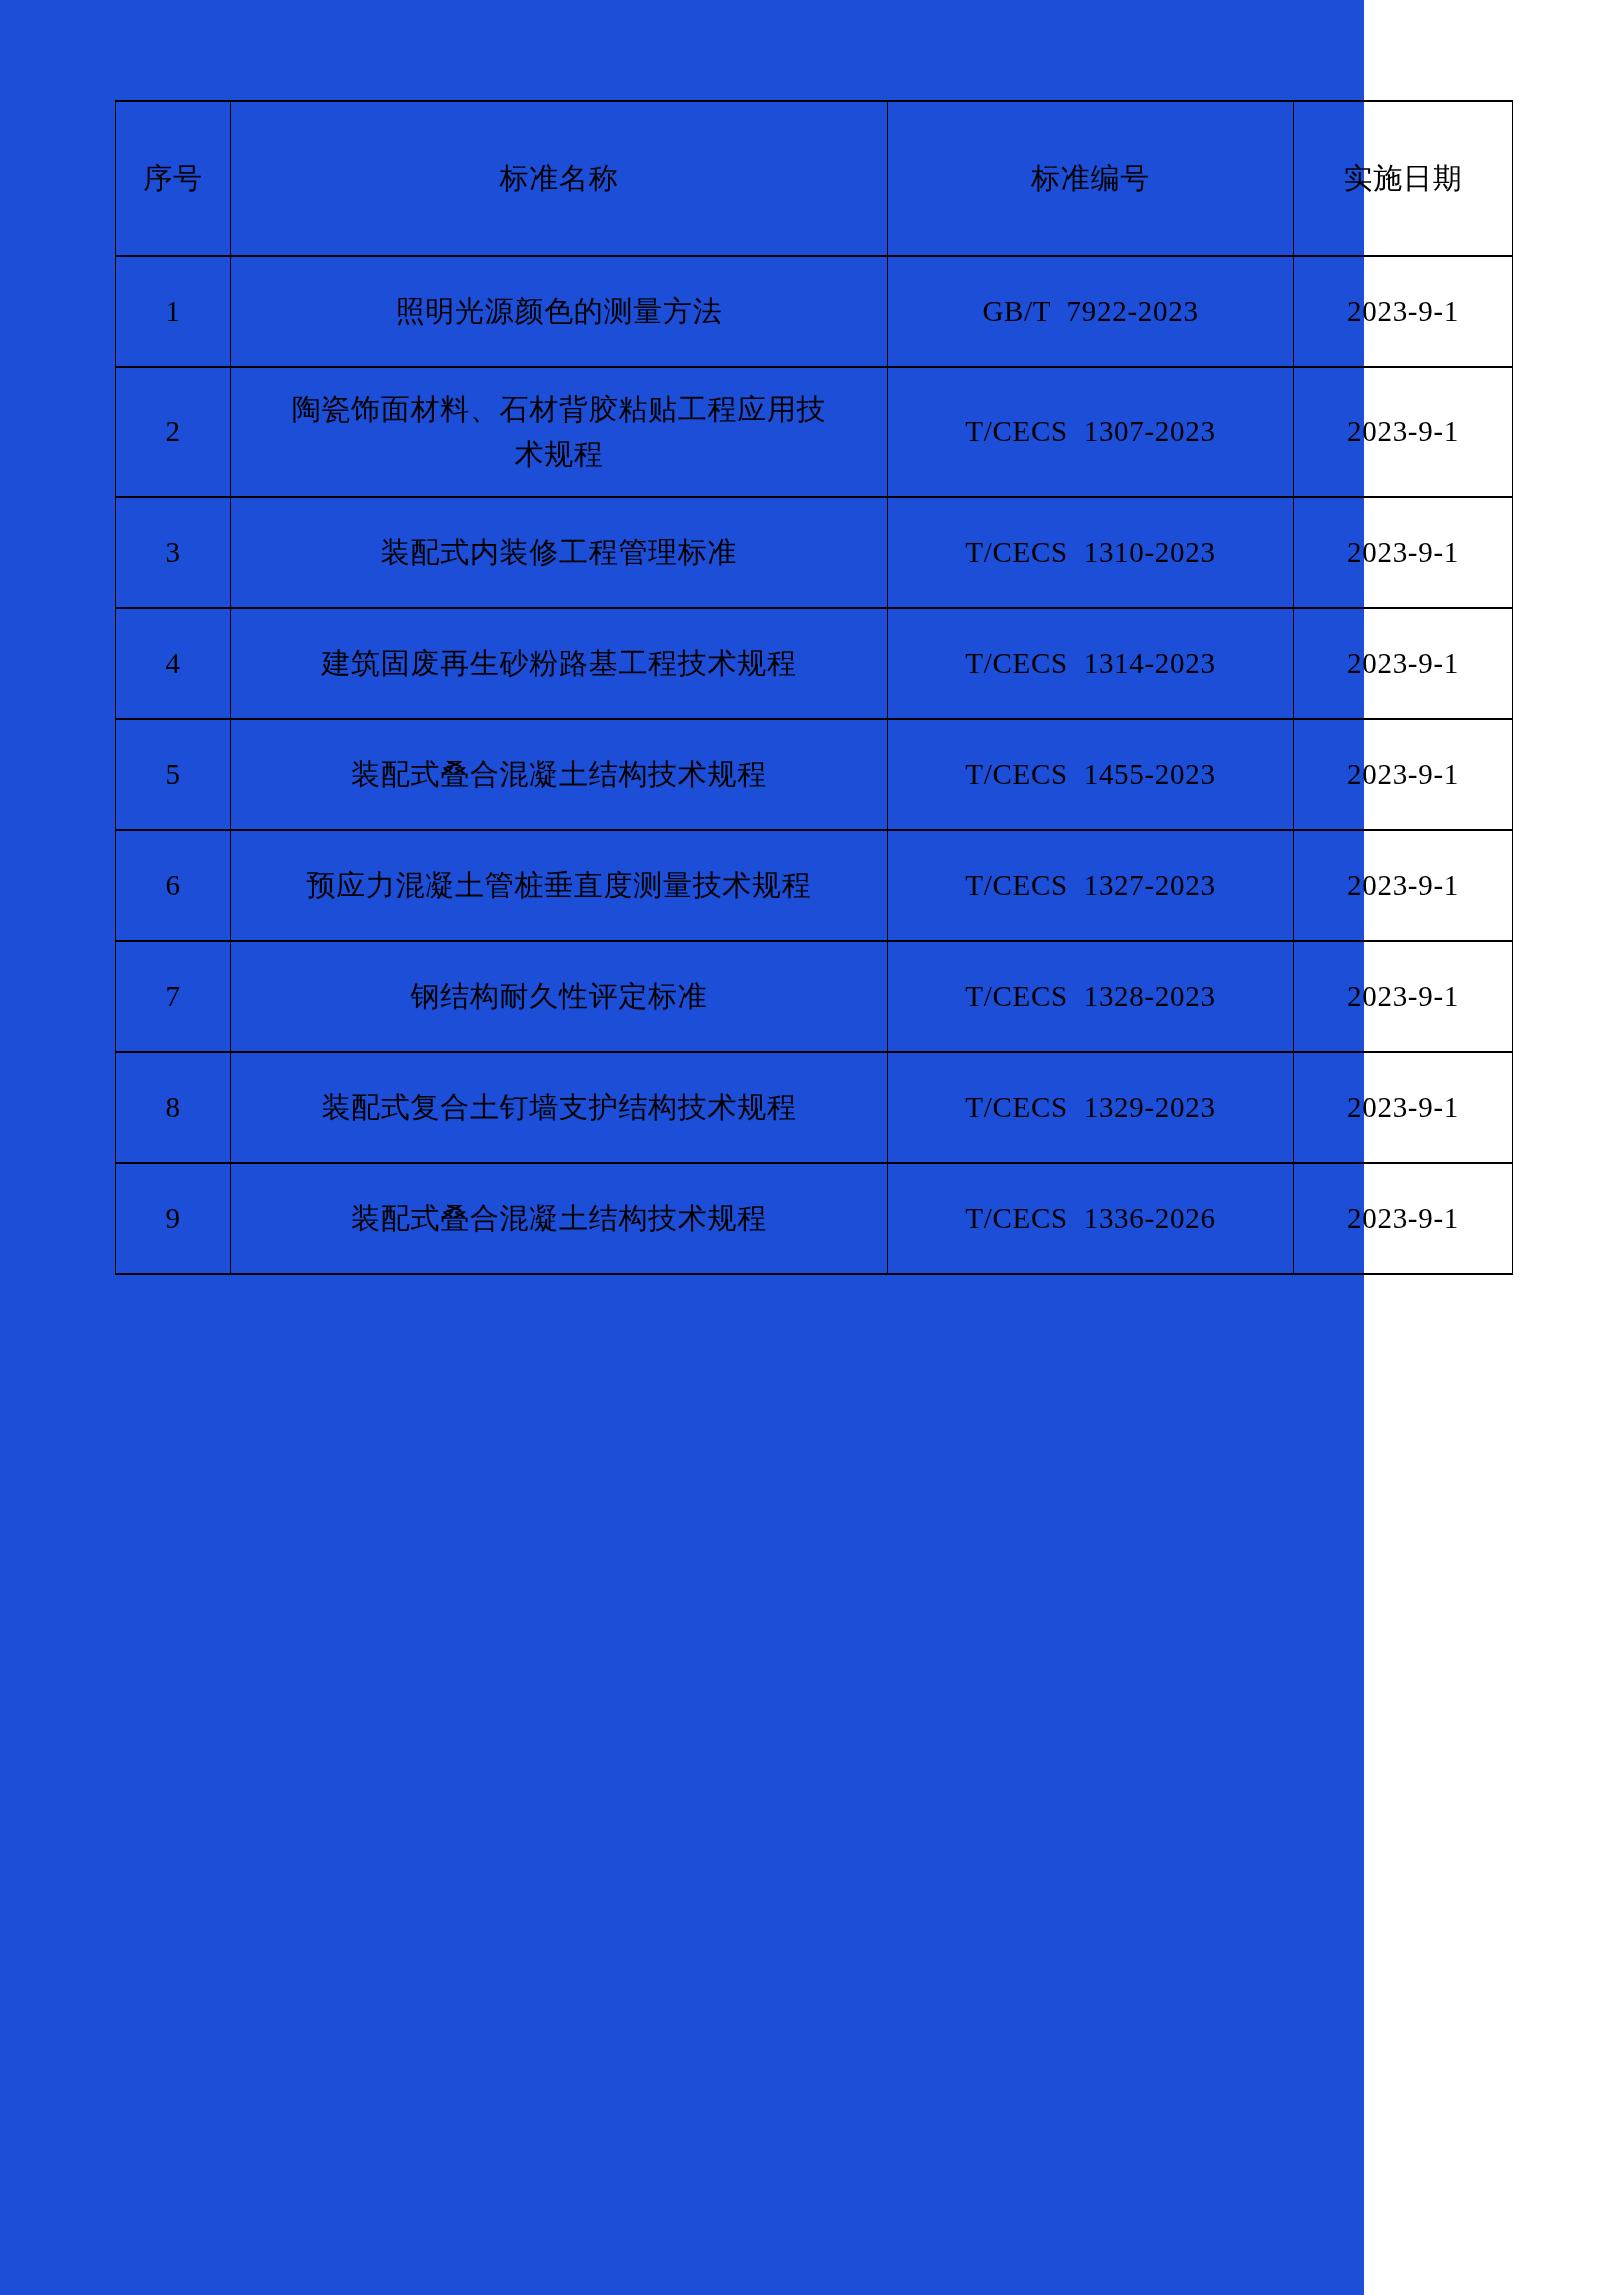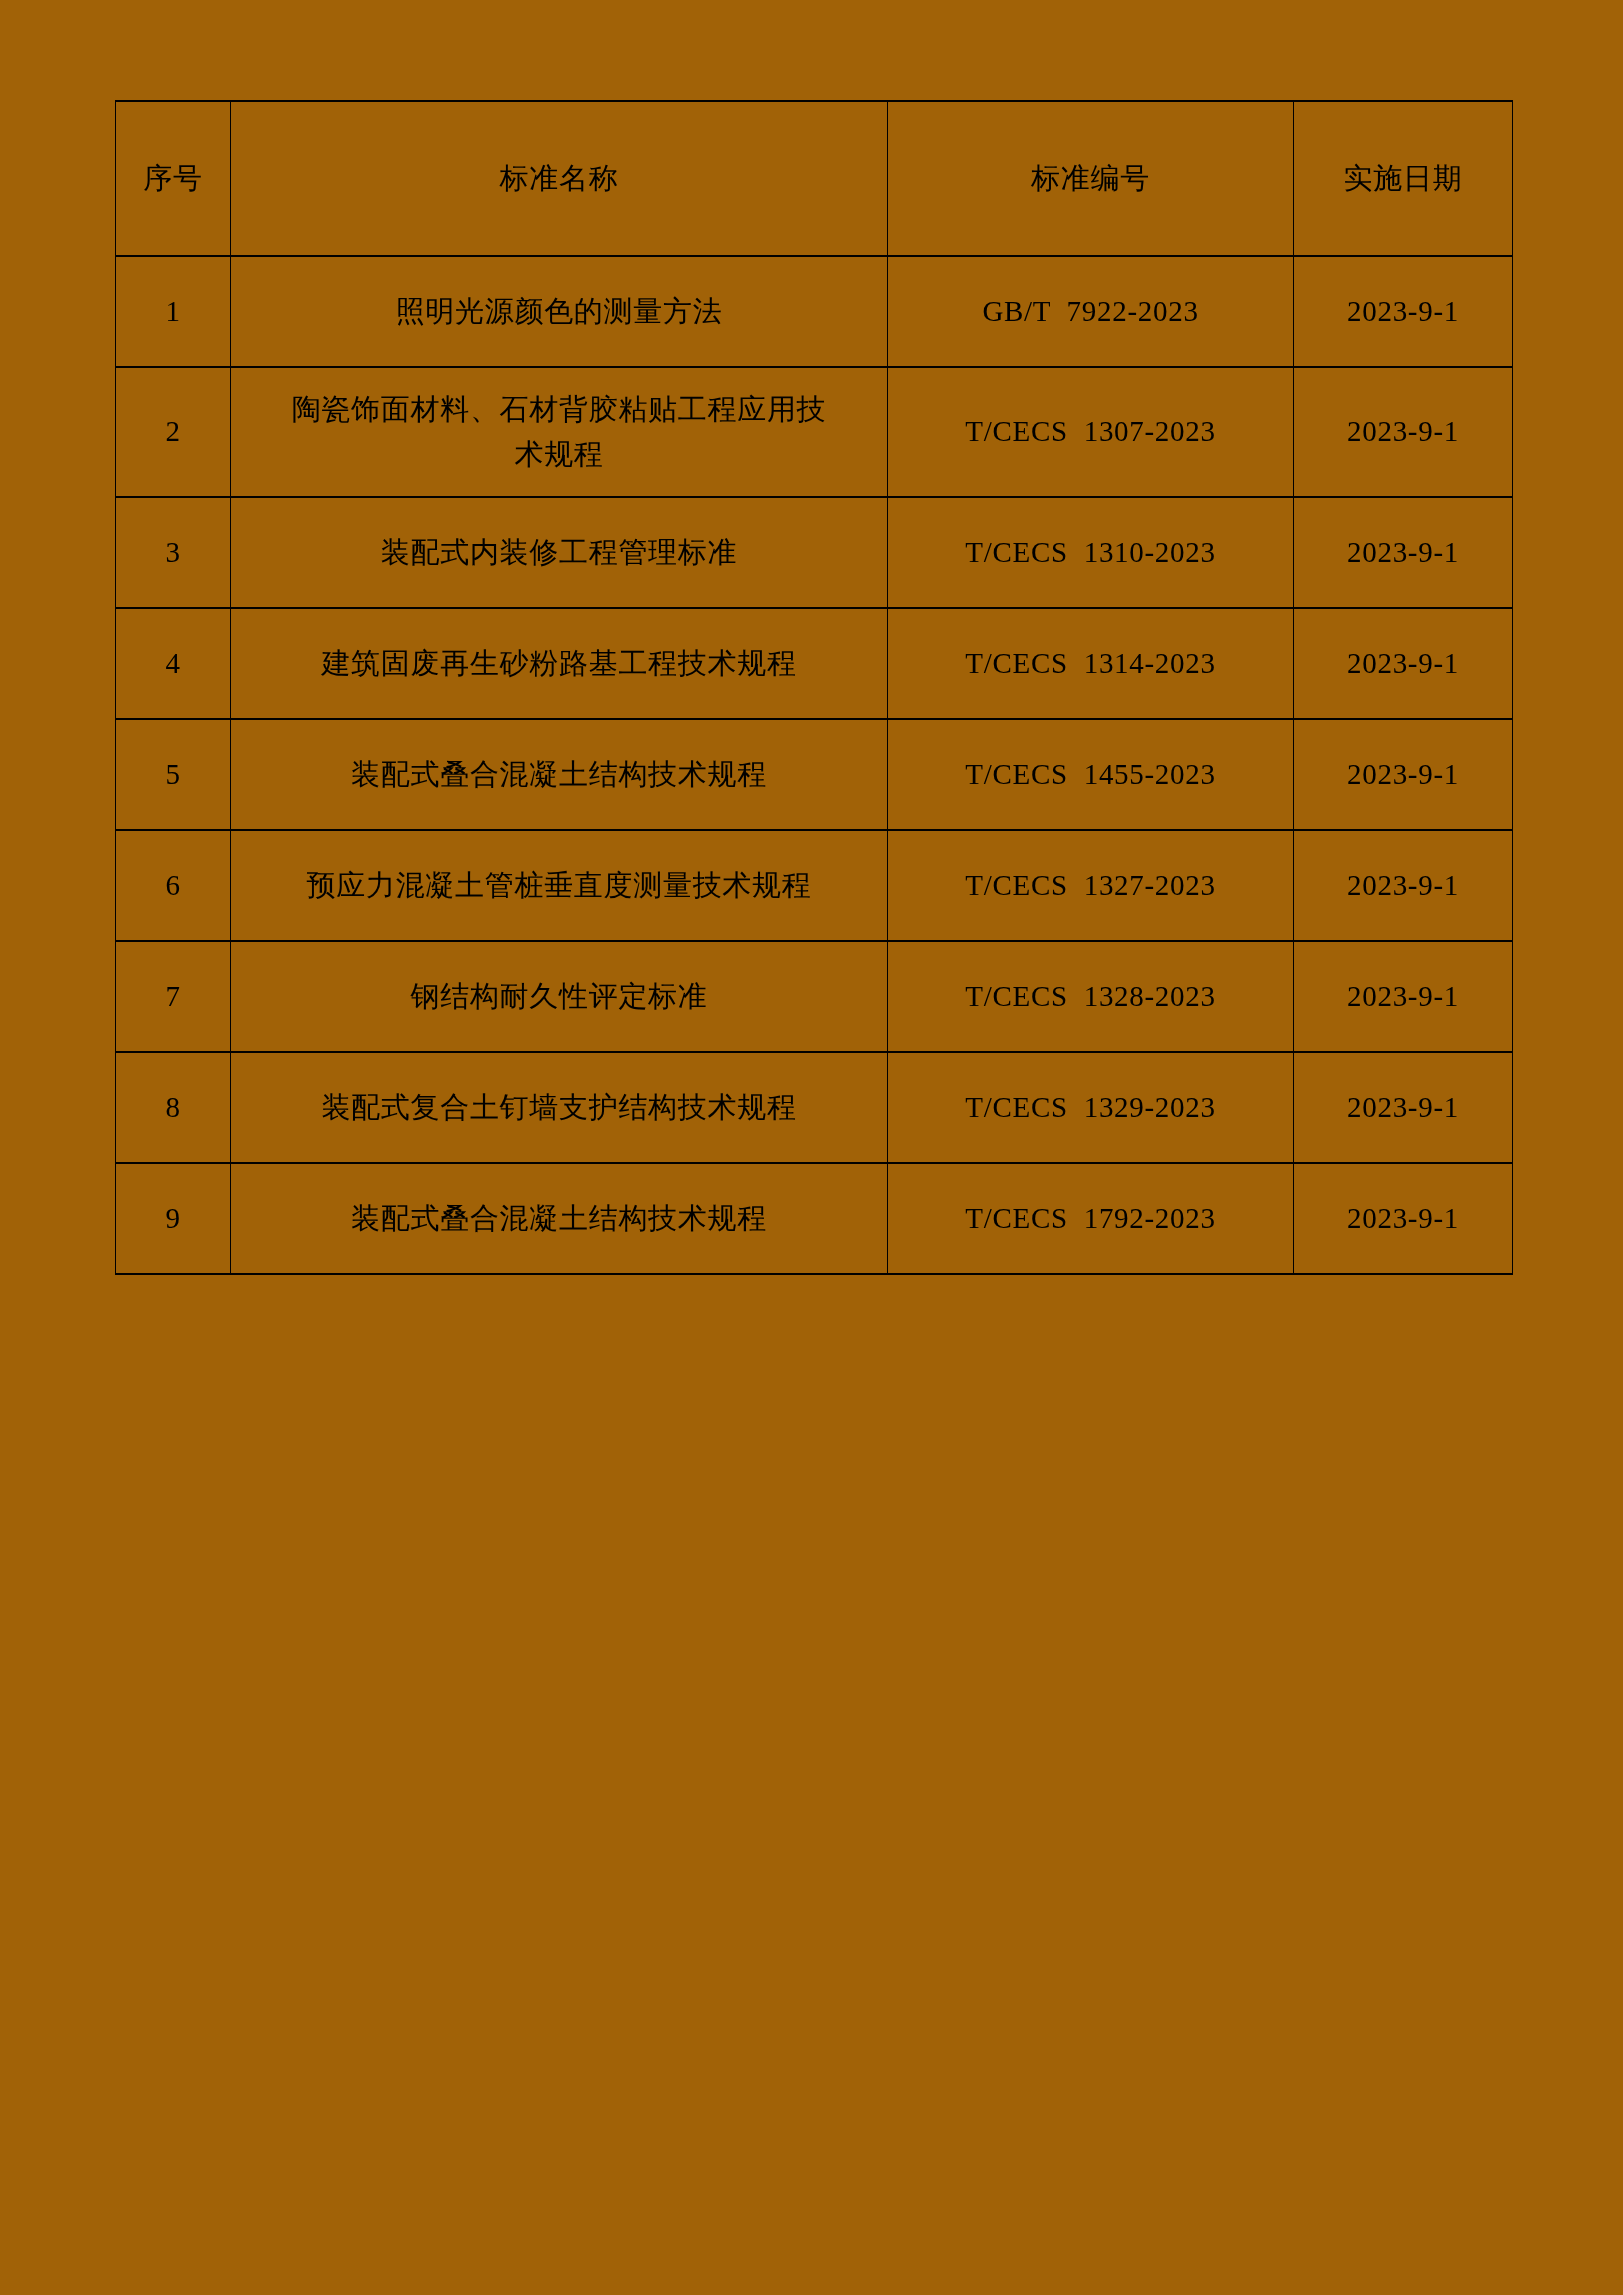--- a/index.html
+++ b/index.html
@@ -2,23 +2,23 @@
 <html style="font-size:10.5px"><head>
 <meta charset="utf-8">
 <style>
   html, body {
     margin: 0;
     padding: 0;
     background: #ffffff;
   }
   .page {
     position: relative;
-    width: 1623px;
+    width: 1364px;
     height: 2295px;
-    background: #a16207;
+    background: #1d4ed8;
     font-family: "Liberation Serif", "DejaVu Serif", serif;
     color: #000000;
   }
   table.standards {
     position: absolute;
     left: 115px;
     top: 100px;
     width: 1396px;
     border-collapse: collapse;
     table-layout: fixed;
@@ -121,19 +121,19 @@
       </tr>
       <tr>
         <td>8</td>
         <td class="name-cell">装配式复合土钉墙支护结构技术规程</td>
         <td class="code-cell">T/CECS  1329-2023</td>
         <td>2023-9-1</td>
       </tr>
       <tr>
         <td>9</td>
         <td class="name-cell">装配式叠合混凝土结构技术规程</td>
-        <td class="code-cell">T/CECS  1792-2023</td>
+        <td class="code-cell">T/CECS  1336-2026</td>
         <td>2023-9-1</td>
       </tr>
     </tbody>
   </table>
 </div>
 
 
 </body></html>

